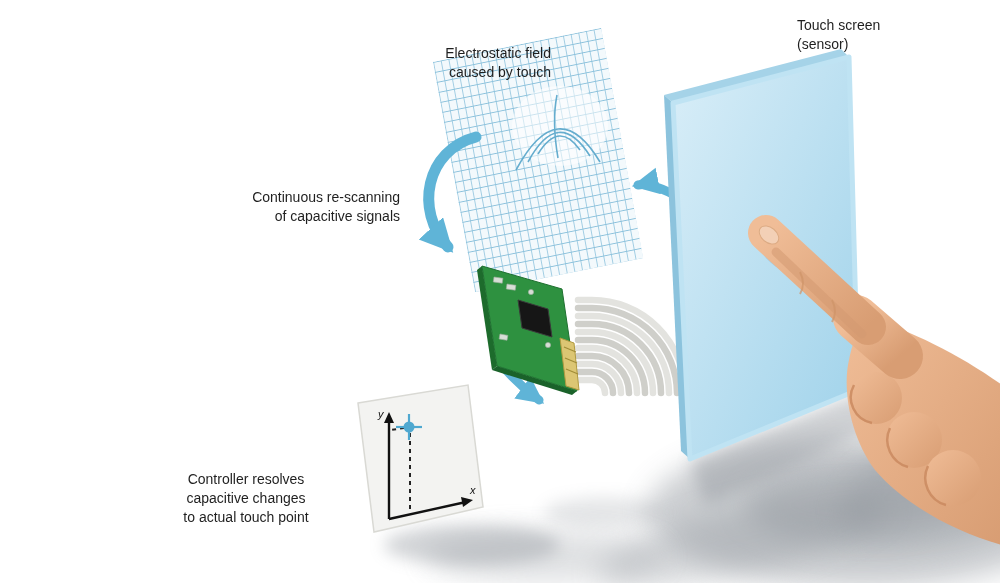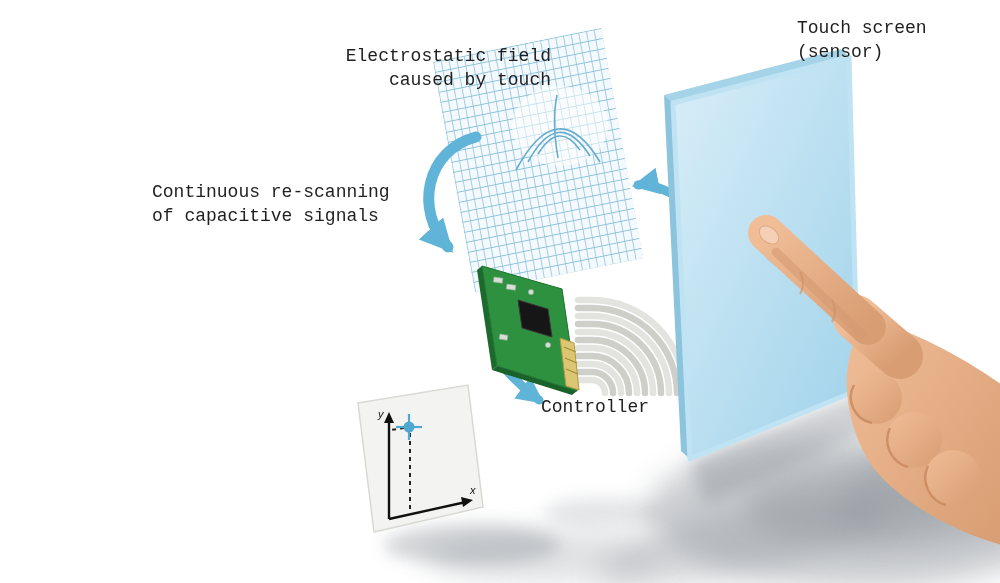--- a/index.html
+++ b/index.html
@@ -1,23 +1,23 @@
 <!DOCTYPE html>
 <html><head>
 <meta charset="utf-8">
 <style>
   html,body{margin:0;padding:0;background:#ffffff;}
   .canvas{position:relative;width:1000px;height:583px;background:#ffffff;overflow:hidden;
           font-family:"Liberation Sans",sans-serif;}
   .canvas svg{position:absolute;left:0;top:0;}
-  .label{position:absolute;font-size:18px;line-height:1.35;color:#1f1f1f;
-         white-space:pre-line;font-family:Liberation Mono, monospace;}
+  .label{position:absolute;font-size:14px;line-height:1.35;color:#1f1f1f;
+         white-space:pre-line;font-family:Liberation Sans, sans-serif;}
   .lbl-electrostatic{left:331px;top:44px;width:220px;text-align:right;}
   .lbl-touchscreen{left:797px;top:16px;width:160px;text-align:left;}
-  .lbl-rescanning{left:152px;top:180px;width:248px;text-align:left;}
+  .lbl-rescanning{left:152px;top:188px;width:248px;text-align:right;}
   .lbl-controller{left:541px;top:395px;width:140px;text-align:left;}
   .lbl-resolves{left:138px;top:470px;width:216px;text-align:center;}
 </style>
 </head>
 <body>
 
 <div class="canvas">
 
 <svg width="1000" height="583" viewBox="0 0 1000 583">
   <defs>
@@ -158,15 +158,17 @@
     </g>
   </g>
 </svg>
 
 <div class="label lbl-electrostatic">Electrostatic field
 caused by touch</div>
 <div class="label lbl-touchscreen">Touch screen
 (sensor)</div>
 <div class="label lbl-rescanning">Continuous re-scanning
 of capacitive signals</div>
-<div class="label lbl-controller">Controller</div>
+<div class="label lbl-resolves">Controller resolves
+capacitive changes
+to actual touch point</div>
 
 </div>
 
 </body></html>

